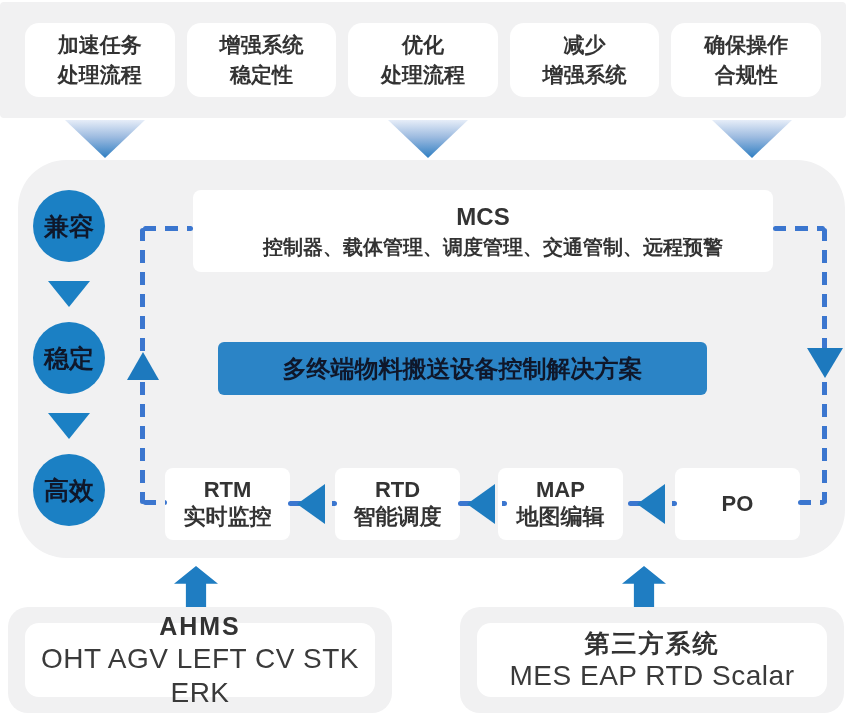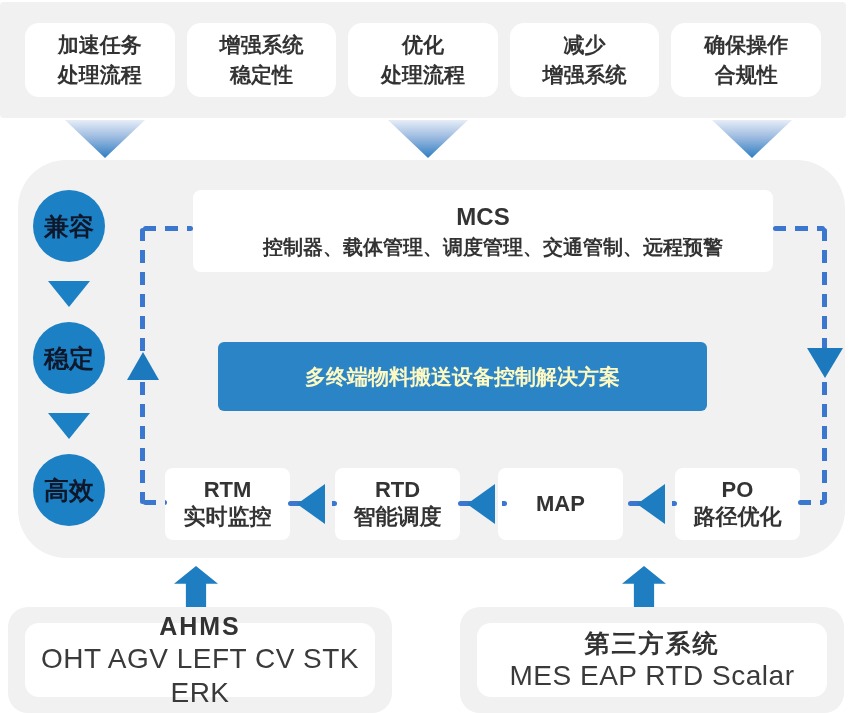--- a/index.html
+++ b/index.html
@@ -57,23 +57,23 @@
     width: 580px; height: 82px;
     background: #ffffff; border-radius: 8px;
     display: flex; flex-direction: column; justify-content: center;
     text-align: center;
   }
   .mcs-title { font-weight: 700; font-size: 24px; line-height: 1.3; }
   .mcs-sub   { font-weight: 700; font-size: 20px; line-height: 1.4; padding-left: 20px; }
 
   .banner {
     position: absolute; left: 200px; top: 182px;
-    width: 489px; height: 69px;
+    width: 489px; height: 53px;
     background: #2b84c6; border-radius: 6px;
-    color: #fef9c3; font-weight: 700; font-size: 21px;
+    color: #0f172a; font-weight: 700; font-size: 24px;
     display: flex; align-items: center; justify-content: center;
   }
 
   .module-box {
     position: absolute; top: 308px; width: 125px; height: 72px;
     background: #ffffff; border-radius: 8px;
     display: flex; flex-direction: column; justify-content: center;
     text-align: center;
   }
   .module-title { font-weight: 700; font-size: 22px; line-height: 1.25; }
@@ -186,24 +186,24 @@
     <div class="module-box" style="left:147px;">
       <div class="module-title">RTM</div>
       <div class="module-sub">实时监控</div>
     </div>
     <div class="module-box" style="left:317px;">
       <div class="module-title">RTD</div>
       <div class="module-sub">智能调度</div>
     </div>
     <div class="module-box" style="left:480px;">
       <div class="module-title">MAP</div>
+      <div class="module-sub">地图编辑</div>
     </div>
     <div class="module-box" style="left:657px;">
       <div class="module-title">PO</div>
-      <div class="module-sub">路径优化</div>
     </div>
 
     <div class="dash-h" style="left:270px; top:341px; width:49px;"></div>
     <div class="tri-left" style="left:279px;"></div>
     <div class="dash-h" style="left:440px; top:341px; width:49px;"></div>
     <div class="tri-left" style="left:449px;"></div>
     <div class="dash-h" style="left:610px; top:341px; width:49px;"></div>
     <div class="tri-left" style="left:619px;"></div>
 
     <div class="dash-h" style="left:125px; top:66px; width:50px;"></div>

